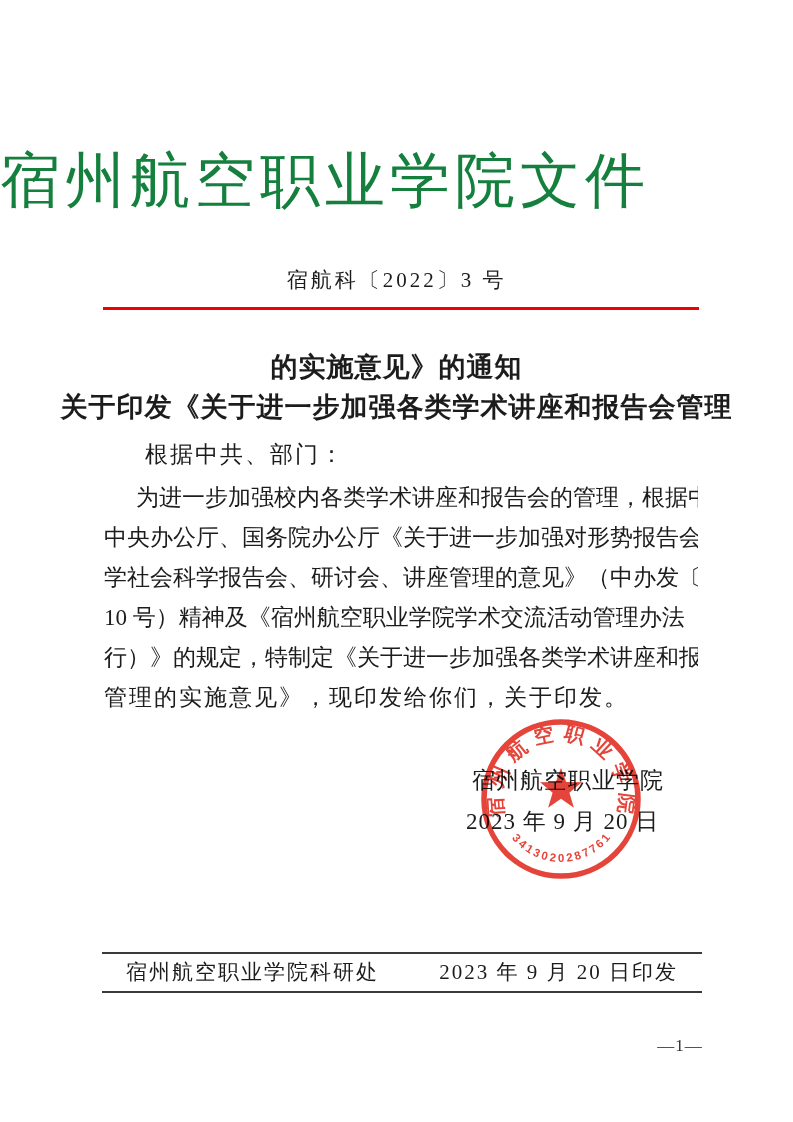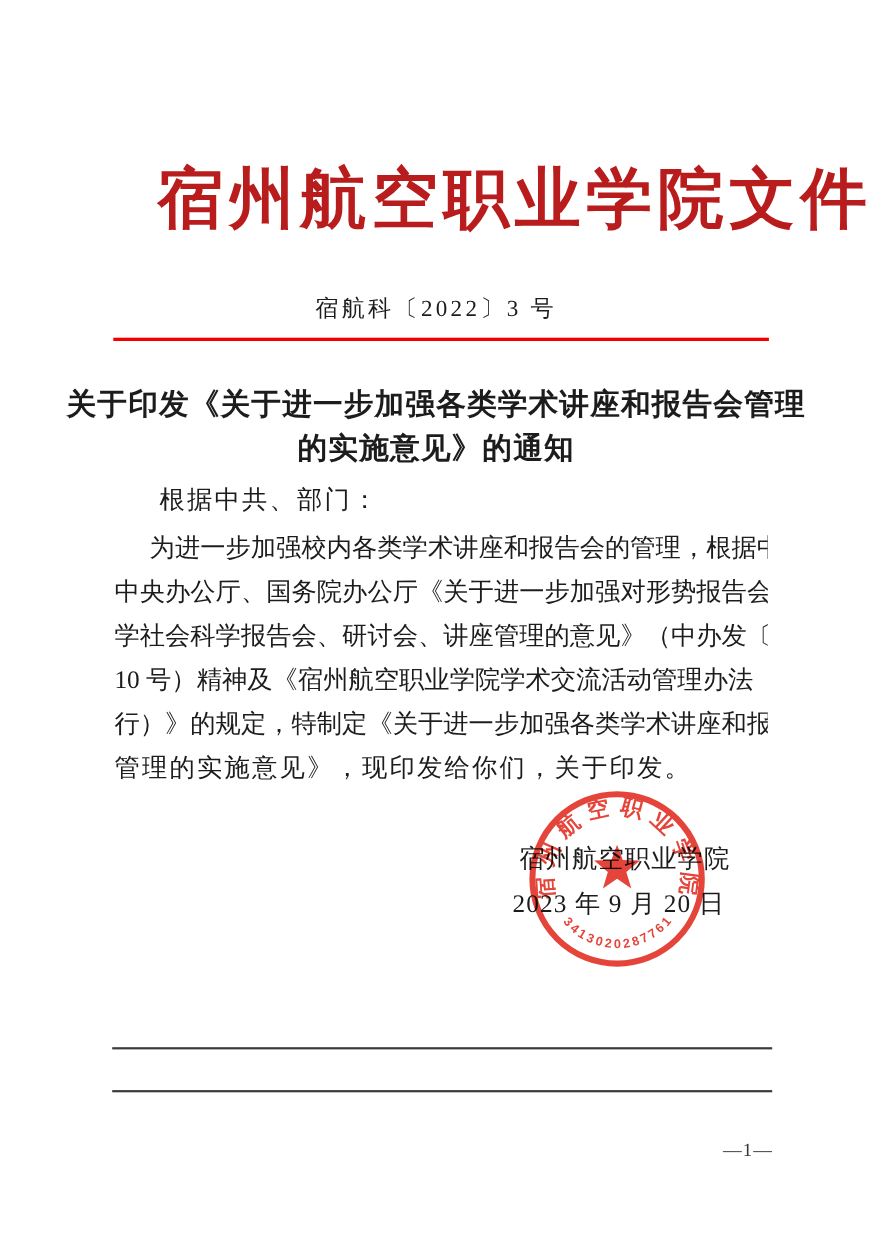--- a/index.html
+++ b/index.html
@@ -7,23 +7,23 @@
     position:relative;
     width:793px;height:1122px;
     margin:0 auto;
     background:#ffffff;
     overflow:hidden;
     font-family:"Liberation Serif","DejaVu Serif",serif;
     color:#1c1c1c;
   }
   .org-title{
     position:absolute;top:141px;left:0;right:0;
-    text-align:right;
-    font-size:60px;font-weight:bold;
-    color:#b91c1c;
+    text-align:left;
+    font-size:60px;font-weight:normal;
+    color:#15803d;
     letter-spacing:5px;
     white-space:nowrap;
   }
   .doc-number{
     position:absolute;top:266px;left:0;right:0;
     text-align:center;
     font-size:21px;
     letter-spacing:3px;
   }
   .red-rule{
@@ -90,22 +90,22 @@
 
 <div class="page">
 
   <div class="org-title">宿州航空职业学院文件</div>
 
   <div class="doc-number">宿航科〔2022〕3 号</div>
 
   <div class="red-rule"></div>
 
   <div class="doc-title">
+    <div>的实施意见》的通知</div>
     <div>关于印发《关于进一步加强各类学术讲座和报告会管理</div>
-    <div>的实施意见》的通知</div>
   </div>
 
   <div class="salutation">根据中共、部门：</div>
 
   <div class="para">
     <div class="pline indent">为进一步加强校内各类学术讲座和报告会的管理，根据中共</div>
     <div class="pline">中央办公厅、国务院办公厅《关于进一步加强对形势报告会和哲</div>
     <div class="pline">学社会科学报告会、研讨会、讲座管理的意见》（中办发〔2008〕</div>
     <div class="pline">10 号）精神及《宿州航空职业学院学术交流活动管理办法（试</div>
     <div class="pline">行）》的规定，特制定《关于进一步加强各类学术讲座和报告会</div>
@@ -124,17 +124,21 @@
     </defs>
     <text fill="#e2362a" font-size="20" font-weight="bold" letter-spacing="8" font-family="Liberation Serif, DejaVu Serif, serif">
       <textPath href="#sealTopArc" startOffset="8">宿州航空职业学院</textPath>
     </text>
     <text fill="#e2362a" font-size="11.5" font-weight="bold" letter-spacing="2.5" font-family="Liberation Sans, DejaVu Sans, sans-serif">
       <textPath href="#sealBottomArc" startOffset="4">3413020287761</textPath>
     </text>
   </svg>
 
   <div class="footer-rule top"></div>
+  <div class="footer-row">
+    <span class="issuer">宿州航空职业学院科研处</span>
+    <span class="print-date">2023 年 9 月 20 日印发</span>
+  </div>
   <div class="footer-rule bottom"></div>
 
   <div class="page-num">—1—</div>
 
 </div>
 
 </body></html>

